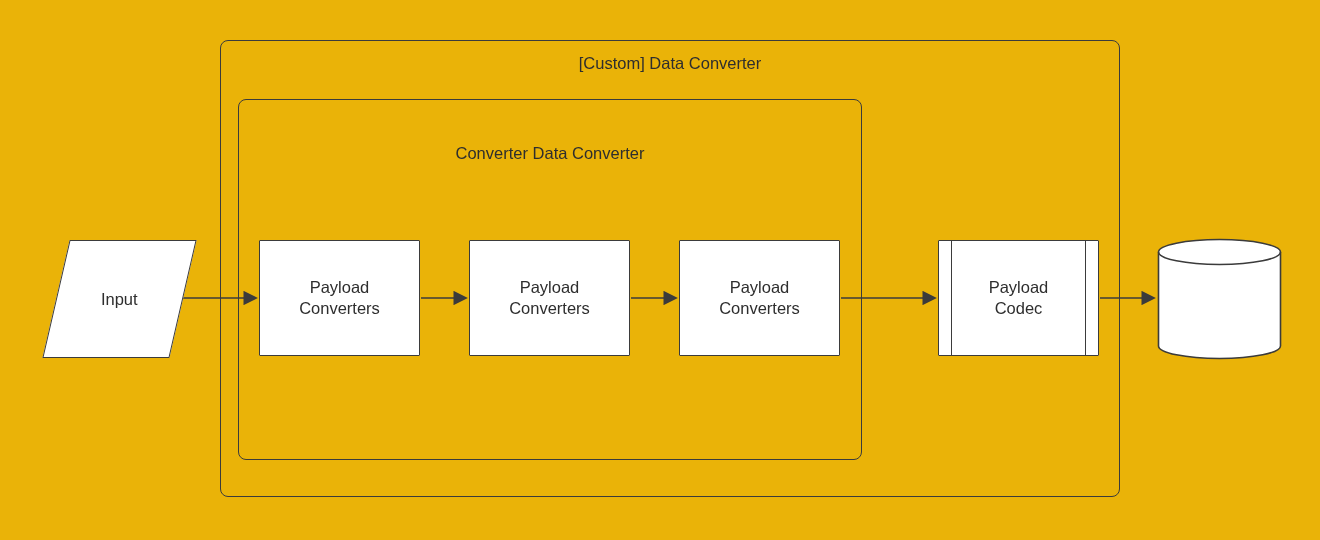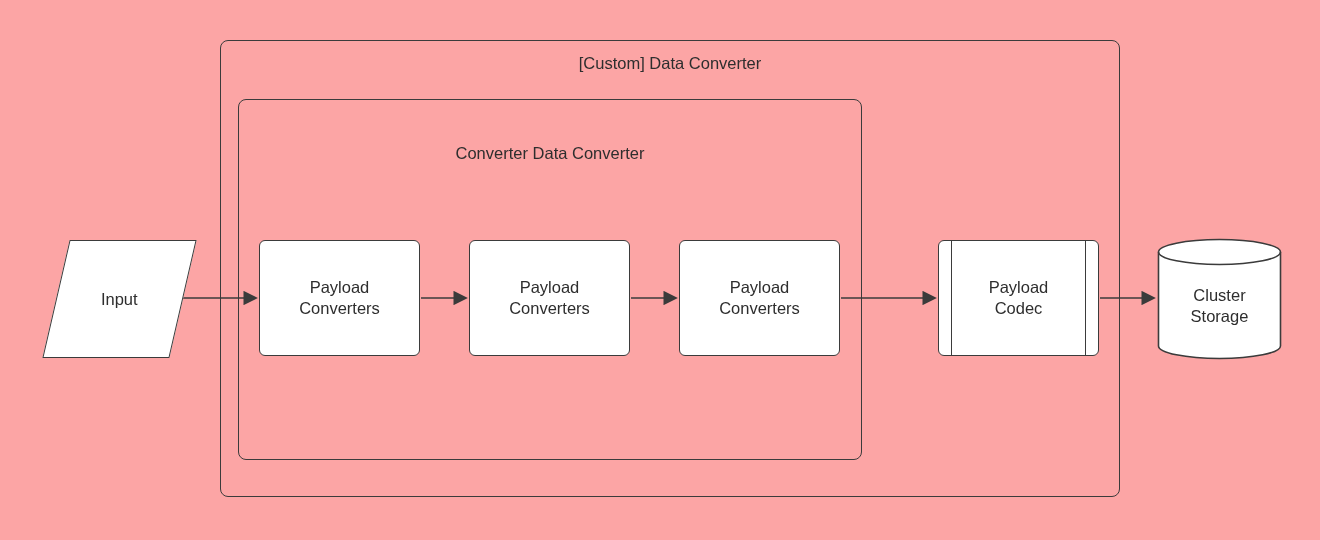--- a/index.html
+++ b/index.html
@@ -3,21 +3,21 @@
 <meta charset="utf-8">
 <style>
   * { box-sizing: border-box; margin: 0; padding: 0; }
   html, body { background: #ffffff; }
   body { font-family: "Liberation Sans", sans-serif; color: #2e2e2e; }
 
   .canvas {
     position: relative;
     width: 1320px;
     height: 540px;
-    background: #fca5a5;
+    background: #eab308;
     overflow: hidden;
   }
 
   .container {
     position: absolute;
     border: 1.6px solid #3b3b3b;
     border-radius: 8px;
     background: transparent;
   }
   .container-title {
@@ -42,21 +42,21 @@
     color: #2e2e2e;
     white-space: pre-line;
     z-index: 3;
   }
 
   .rect-node {
     width: 161px;
     height: 116px;
     top: 240px;
     border: 1.6px solid #3b3b3b;
-    border-radius: 6px;
+    border-radius: 1px;
     background: #ffffff;
   }
   .pc1 { left: 259px; }
   .pc2 { left: 469px; }
   .pc3 { left: 679px; }
   .codec { left: 938px; }
 
   .codec .vline {
     position: absolute;
     top: 0; bottom: 0;
@@ -144,17 +144,15 @@
     <div class="vline right"></div>
     <span>Payload
 Codec</span>
   </div>
 
   <div class="node cylinder">
     <svg width="125" height="122" viewBox="0 0 125 122">
       <path d="M1.5,14 A61,12.5 0 0 1 123.5,14 L123.5,108 A61,12.5 0 0 1 1.5,108 Z" fill="#ffffff" stroke="#3b3b3b" stroke-width="1.6"></path>
       <path d="M1.5,14 A61,12.5 0 0 0 123.5,14" fill="none" stroke="#3b3b3b" stroke-width="1.6"></path>
     </svg>
-    <span class="cyl-label">Cluster
-Storage</span>
   </div>
 
 </div>
 
 </body></html>

